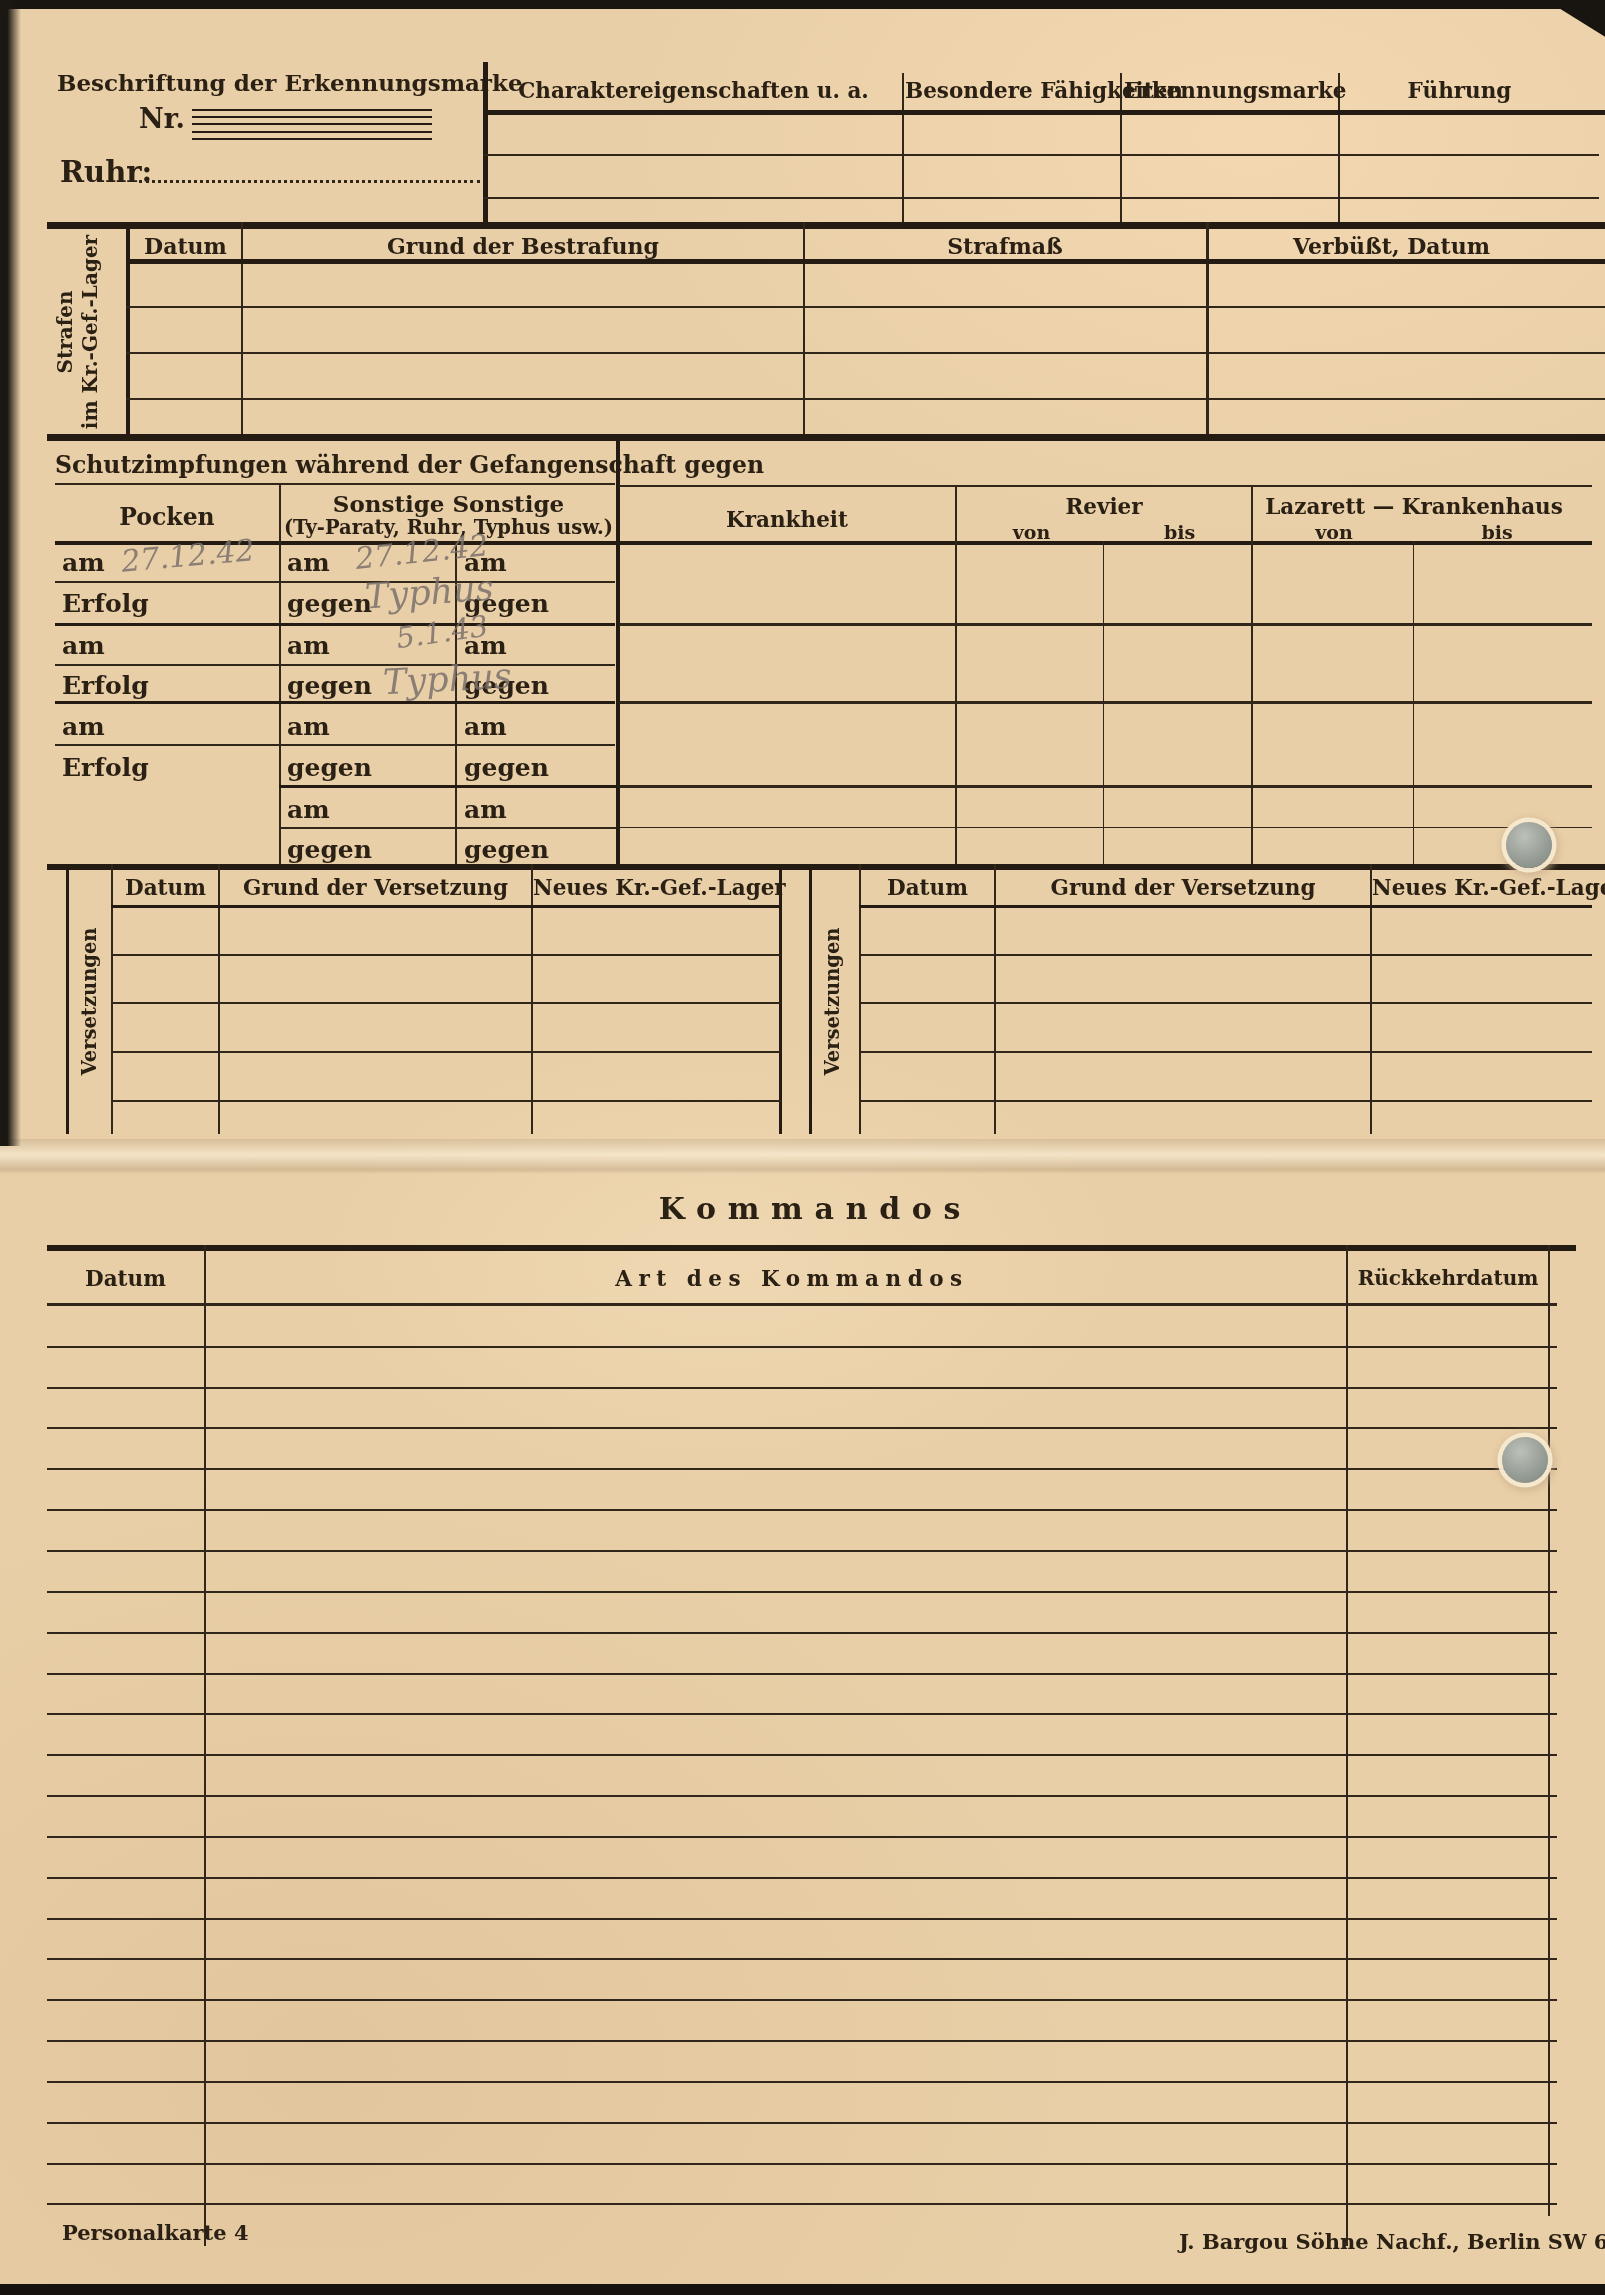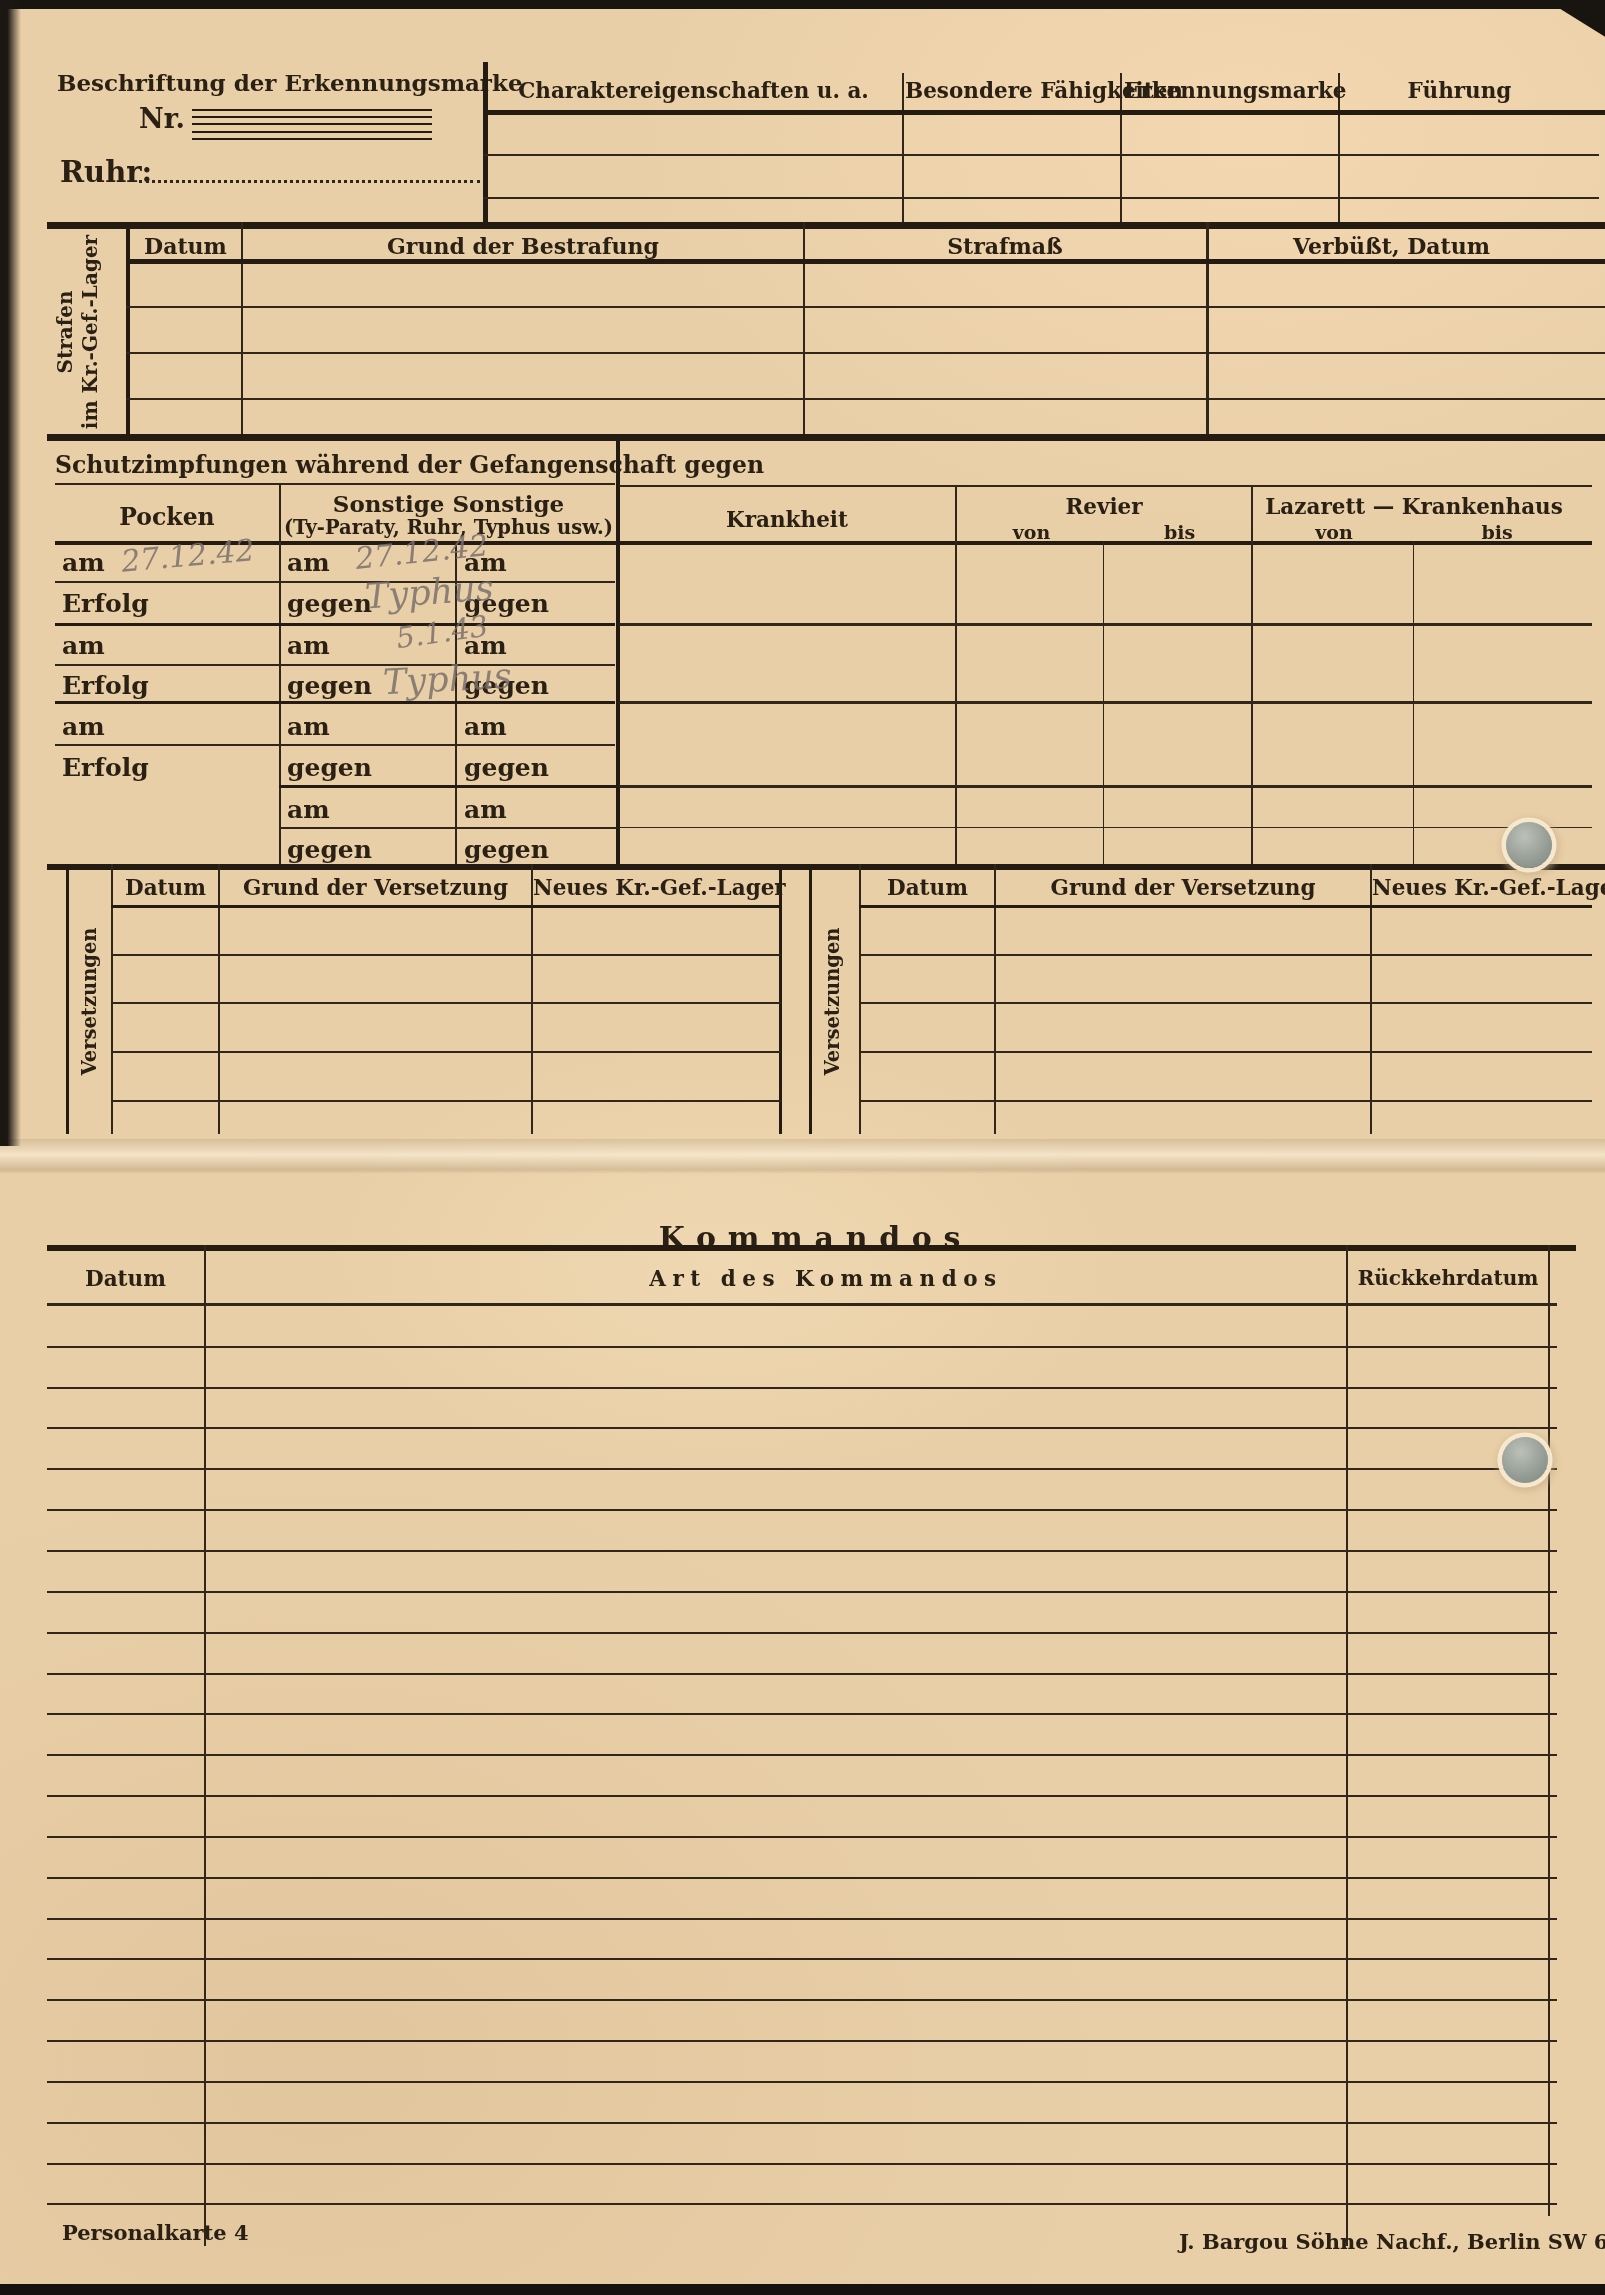--- a/index.html
+++ b/index.html
@@ -31,21 +31,21 @@
     clip-path:polygon(18% 0,100% 0,100% 78%);}
   #edge-left{position:absolute;left:0;top:0;width:21px;height:1146px;
     background:linear-gradient(to right,#1b1712 35%,rgba(27,23,18,0));}
   #edge-bottom{position:absolute;left:0;top:2284px;width:1605px;height:11px;background:#151210;}
   #crease{position:absolute;left:0;top:1139px;width:1605px;height:35px;
     background:linear-gradient(to bottom,rgba(95,72,48,.12),rgba(255,248,230,.5) 45%,rgba(95,72,48,.16) 88%,rgba(95,72,48,0));}
   .dotted{position:absolute;border-bottom:3.3px dotted #30261a;}
   #nr-lines{position:absolute;left:192px;top:109px;width:240px;height:33px;
     background:repeating-linear-gradient(to bottom,#241c12 0 2px,transparent 2px 7.2px);}
   .sp14{letter-spacing:9px;}
-  .sp18{letter-spacing:11.7px;margin-top:29px;}
+  .sp18{letter-spacing:11.7px;}
   .sp10{letter-spacing:6.5px;}
 </style>
 </head>
 <body>
 
 <div id="paper">
 
   <div class="hdr" style="left:57px;top:69px;width:423px;font-size:23px;">Beschriftung der Erkennungsmarke</div>
   <div class="lbl" style="left:139px;top:103px;font-size:27px;">Nr.</div>
   <div id="nr-lines"></div>
@@ -211,21 +211,21 @@
   <div id="crease"></div>
 
   <div class="hdr sp18" style="left:55px;top:1191px;width:1521px;font-size:30px;">Kommandos</div>
 
   <div class="hl thick" style="left:47px;top:1245px;width:1529px;height:5.9px;"></div>
   <div class="vl" style="left:204px;top:1245px;width:2px;height:1001px;"></div>
   <div class="vl" style="left:1346px;top:1245px;width:2px;height:1001px;"></div>
   <div class="vl" style="left:1548px;top:1245px;width:2px;height:971px;"></div>
 
   <div class="hdr" style="left:47px;top:1266px;width:157px;font-size:21.5px;">Datum</div>
-  <div class="hdr sp10" style="left:206px;top:1266px;width:1172px;font-size:21.5px;margin-left:34px;">Art des Kommandos</div>
+  <div class="hdr sp10" style="left:206px;top:1266px;width:1172px;font-size:21.5px;">Art des Kommandos</div>
   <div class="hdr" style="left:1348px;top:1266px;width:200px;font-size:20px;">Rückkehrdatum</div>
 
   <div class="hl" style="left:47px;top:1303px;width:1510px;height:2.6px;"></div>
 
   <div id="kommandos-rows">
       <div class="hl" style="left: 47px; width: 1510px; height: 2px; top: 1346px;"></div>
       <div class="hl" style="left: 47px; width: 1510px; height: 2px; top: 1387px;"></div>
       <div class="hl" style="left: 47px; width: 1510px; height: 2px; top: 1427px;"></div>
       <div class="hl" style="left: 47px; width: 1510px; height: 2px; top: 1468px;"></div>
       <div class="hl" style="left: 47px; width: 1510px; height: 2px; top: 1509px;"></div>

